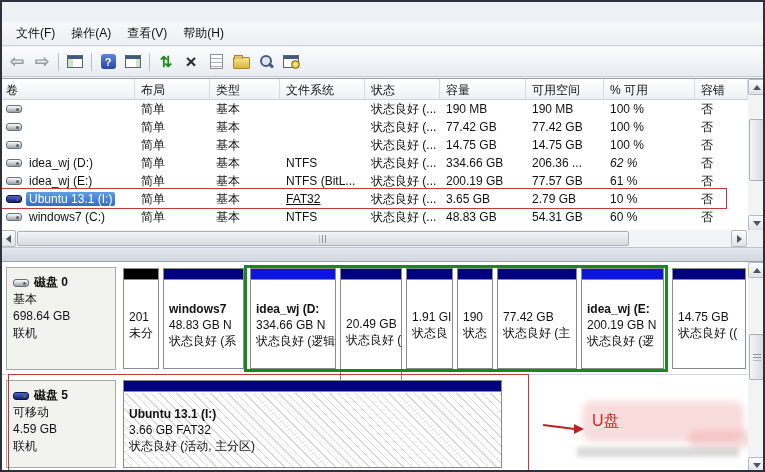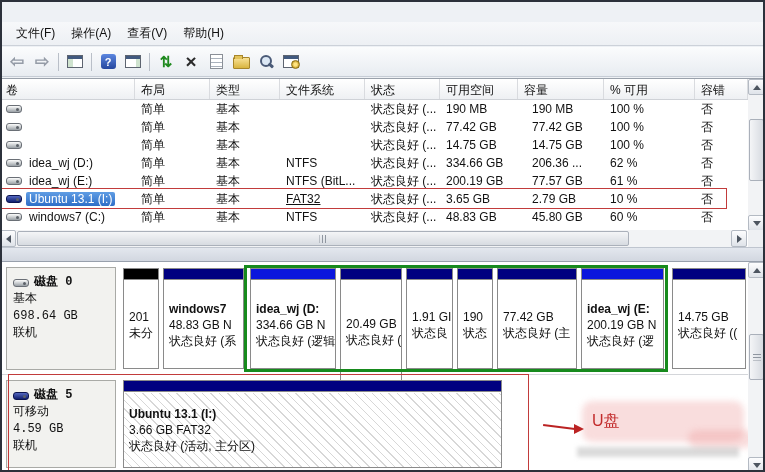--- a/index.html
+++ b/index.html
@@ -86,21 +86,21 @@
     background:repeating-linear-gradient(#8f96a0 0 1px,transparent 1px 3px);}
   .grip.h{width:7px;height:8px;background:repeating-linear-gradient(90deg,#8f96a0 0 1px,transparent 1px 3px);}
   .vscroll-table{position:absolute;right:0;top:0;width:17px;height:152px;}
   .hscroll-table{position:absolute;left:0;bottom:0;width:747px;height:17px;}
   .sb-corner{position:absolute;right:0;bottom:0;width:17px;height:17px;background:#eef0f3;}
 
   .split{position:absolute;top:247px;left:0;right:0;height:14px;background:linear-gradient(#e3e7ee,#d2d7e0);border-top:1px solid #bfc5cf;}
 
   
   .graph-pane{position:absolute;top:261px;left:0;width:765px;height:211px;background:#fff;border-top:1px solid #98a0ac;}
-  .disk-label{position:absolute;background:#f2f2ef;border:1px solid #a9aaa6;padding:6px 6px;line-height:17px;font-family:Liberation Mono, monospace;}
+  .disk-label{position:absolute;background:#f2f2ef;border:1px solid #a9aaa6;padding:6px 6px;line-height:17px;}
   .disk-label .dname{font-weight:bold;display:flex;align-items:center;gap:5px;}
   .strip{position:absolute;inset:0;}
   .part{position:absolute;border:1px solid #8a8a8a;background:#fff;overflow:hidden;}
   .pbar{border-bottom:1px solid #8a8a8a;}
   .pbody{position:absolute;top:12px;bottom:0;left:0;right:0;display:flex;flex-direction:column;justify-content:center;
     padding:0 5px;line-height:16px;white-space:nowrap;overflow:hidden;}
   .part.hatched .pbody{background:repeating-linear-gradient(45deg,#ffffff 0 5px,#d7d7d7 5px 6px);}
   .ptitle{font-weight:bold;}
   .ext-greenbox{position:absolute;left:244px;top:3px;width:424px;height:107px;border:3px solid #178a1d;pointer-events:none;z-index:6;}
   .disk-divider{position:absolute;left:0;top:112px;width:748px;border-top:1px solid #d4d6da;}
@@ -158,22 +158,22 @@
       </span>
   </div>
 
   <div class="volume-pane">
     <div class="thead">
         <div class="hcell" style="width: 135px;">卷</div>
         <div class="hcell" style="width: 75px;">布局</div>
         <div class="hcell" style="width: 70px;">类型</div>
         <div class="hcell" style="width: 85px;">文件系统</div>
         <div class="hcell" style="width: 75px;">状态</div>
+        <div class="hcell" style="width: 86px;">容量</div>
         <div class="hcell" style="width: 78px;">可用空间</div>
-        <div class="hcell" style="width: 86px;">容量</div>
         <div class="hcell" style="width: 91px;">% 可用</div>
         <div class="hcell" style="width: 53px;">容错</div>
       </div>
     <div class="tbody">
         <div class="trow">
           <div class="tcell" style="width: 135px;">
             <span class="drive-ico"></span>
             <span class="vname"></span>
           </div>
           <div class="tcell" style="width: 75px;">简单</div>
@@ -217,21 +217,21 @@
           <div class="tcell" style="width: 135px;">
             <span class="drive-ico"></span>
             <span class="vname">idea_wj (D:)</span>
           </div>
           <div class="tcell" style="width: 75px;">简单</div>
           <div class="tcell" style="width: 70px;">基本</div>
           <div class="tcell" style="width: 85px;">NTFS</div>
           <div class="tcell" style="width: 75px;">状态良好 (...</div>
           <div class="tcell" style="width: 86px;">334.66 GB</div>
           <div class="tcell" style="width: 78px;">206.36 ...</div>
-          <div class="tcell" style="width: 91px;">62 %</div>
+          <div class="tcell" style="width: 91px; font-style: italic;">62 %</div>
           <div class="tcell" style="width: 53px;">否</div>
         </div>
         <div class="trow">
           <div class="tcell" style="width: 135px;">
             <span class="drive-ico"></span>
             <span class="vname">idea_wj (E:)</span>
           </div>
           <div class="tcell" style="width: 75px;">简单</div>
           <div class="tcell" style="width: 70px;">基本</div>
           <div class="tcell" style="width: 85px;">NTFS (BitL...</div>
@@ -258,21 +258,21 @@
         <div class="trow">
           <div class="tcell" style="width: 135px;">
             <span class="drive-ico"></span>
             <span class="vname">windows7 (C:)</span>
           </div>
           <div class="tcell" style="width: 75px;">简单</div>
           <div class="tcell" style="width: 70px;">基本</div>
           <div class="tcell" style="width: 85px;">NTFS</div>
           <div class="tcell" style="width: 75px;">状态良好 (...</div>
           <div class="tcell" style="width: 86px;">48.83 GB</div>
-          <div class="tcell" style="width: 78px;">45.80 GB</div>
+          <div class="tcell" style="width: 78px;">54.31 GB</div>
           <div class="tcell" style="width: 91px;">60 %</div>
           <div class="tcell" style="width: 53px;">否</div>
         </div>
       </div>
     <div class="row-redbox"></div>
 
     <div class="vscroll-table sb-track">
       <div class="sb-btn" style="left:0;top:0;width:17px;height:16px;">
           <div class="tri up"></div>
         </div>

